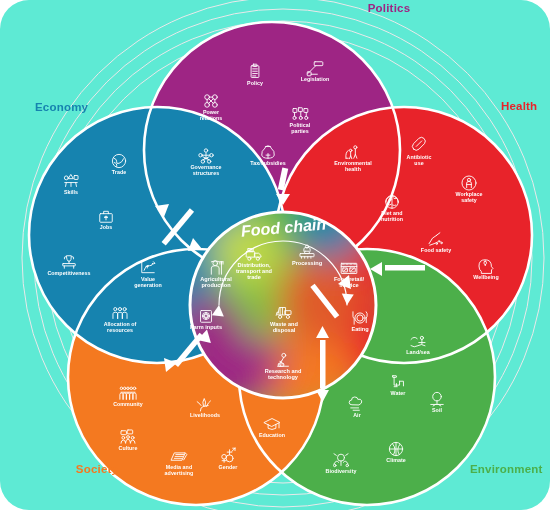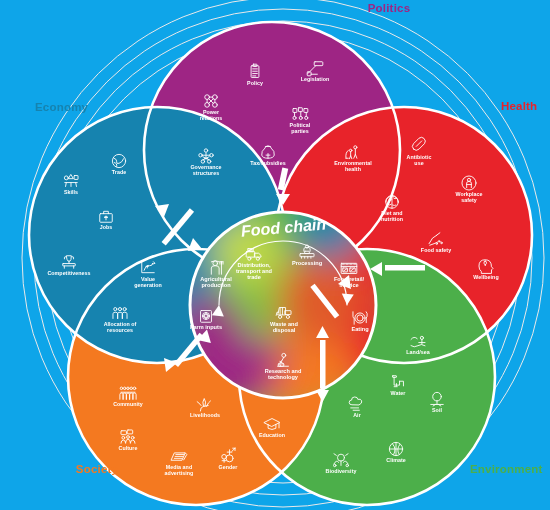--- a/index.html
+++ b/index.html
@@ -1,18 +1,18 @@
 <!DOCTYPE html>
 <html><head>
 <meta charset="utf-8">
 <style>
   html,body{margin:0;padding:0;background:#ffffff;}
   body{width:550px;height:510px;overflow:hidden;
        font-family:"Liberation Sans","DejaVu Sans",sans-serif;}
-  #stage{position:relative;width:550px;height:510px;background:#0ea5e9;}
+  #stage{position:relative;width:550px;height:510px;background:#5eead4;border-radius:29px;}
   svg#fig{position:absolute;left:0;top:0;width:550px;height:510px;display:block;}
 
   .dtitle{font-weight:bold;font-size:11.5px;letter-spacing:.2px;}
   .nodelbl{font-size:5.3px;fill:#fff;text-anchor:middle;font-weight:bold;letter-spacing:.05px;}
   .corelbl{font-size:5.6px;fill:#fff;text-anchor:middle;font-weight:bold;}
   .coretitle{font-size:16px;fill:#fff;font-weight:bold;font-style:italic;text-anchor:middle;}
   .ico{fill:none;stroke:#fff;stroke-width:1.15;stroke-linecap:round;stroke-linejoin:round;}
   .arw{fill:#fff;}
   .ring{fill:none;stroke:#e9e9ea;stroke-width:1;}
   .petalstroke{fill:none;stroke:#ffffff;stroke-width:2.6;}

